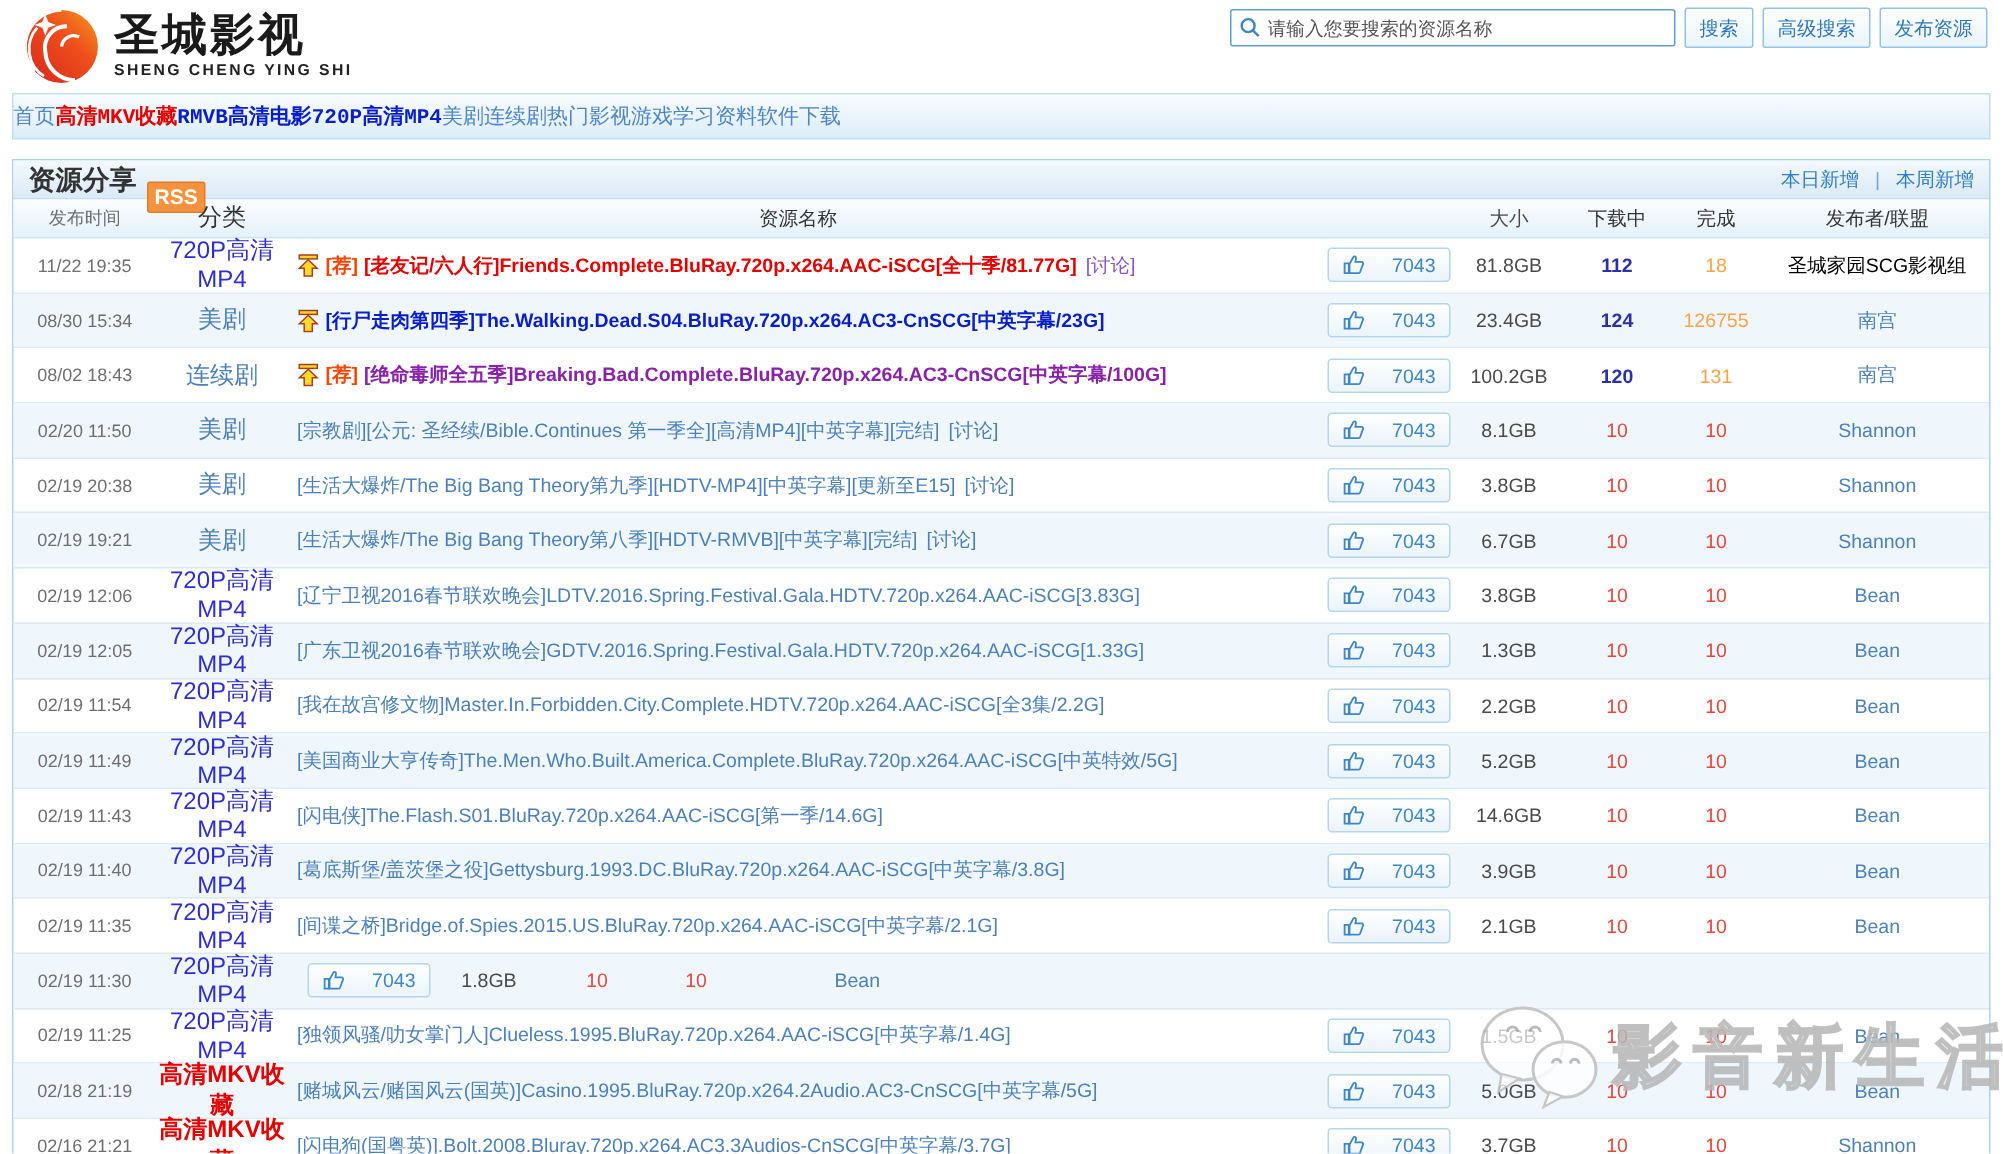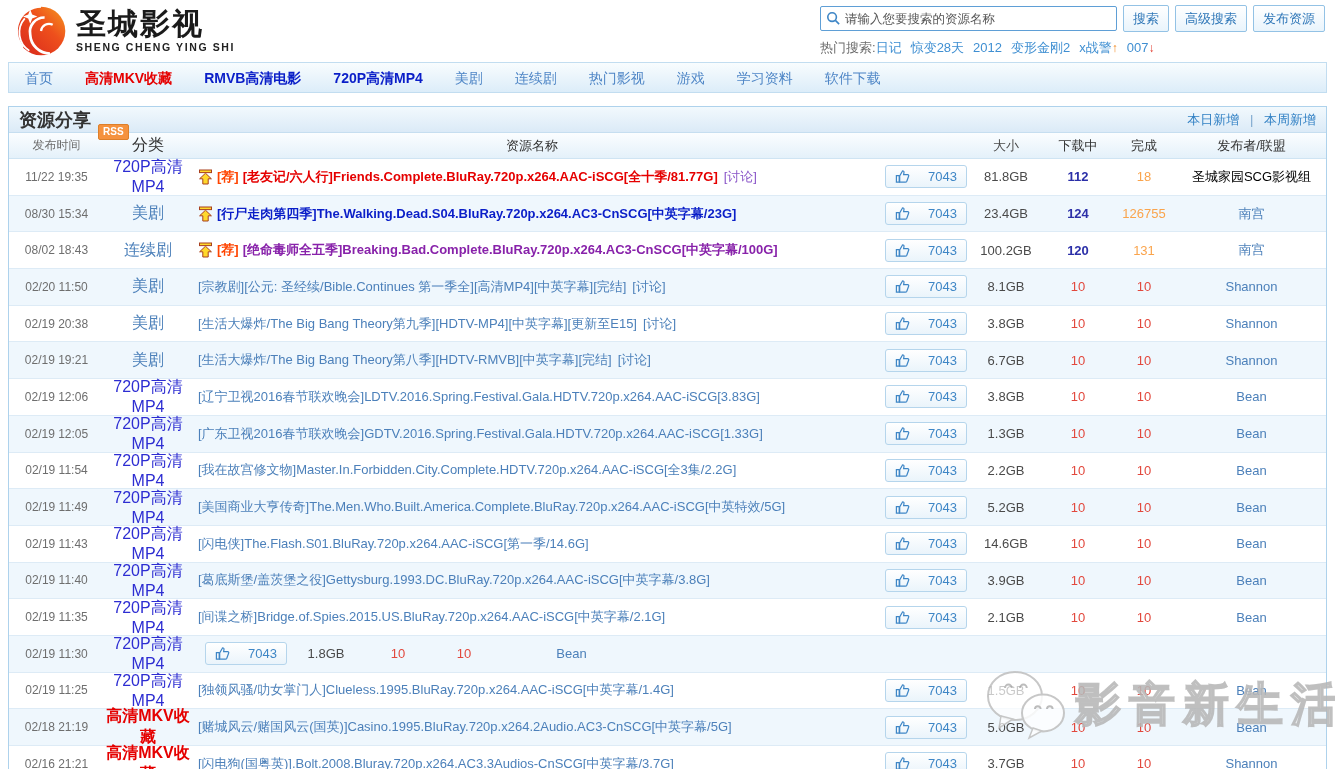--- a/index.html
+++ b/index.html
@@ -37,35 +37,35 @@
   .hot-label{color:#6b6b6b;}
   .hot-link{color:#3f8fd2;margin-right:9px;}
   .arrow-up{color:#f08519;font-size:12px;}
   .arrow-down{color:#e23c2e;font-size:12px;}
 
   
   .navbar{
     margin:0 8px;height:29px;line-height:29px;border:1px solid #c2ddf0;
     background:linear-gradient(#f8fcfe,#dcedf9);white-space:nowrap;
   }
-  .nav-item{display:inline-block;padding:0 16px;font-size:14px;}
+  .nav-item{display:inline-block;padding:0 0;font-size:14px;font-family:Liberation Mono, monospace;}
   .nav-normal{color:#4f86c6;}
   .nav-red{color:#e50000;font-weight:bold;}
   .nav-navy{color:#0a1ec8;font-weight:bold;}
 
   
   .panel{margin:13px 8px 0;border:1px solid #aed2ec;background:#fff;}
   .panel-header{
     height:25px;display:flex;align-items:center;padding:0 10px;
     background:linear-gradient(#f2f9fd,#dbeaf7);border-bottom:1px solid #c6def0;
   }
   .panel-title{font-size:18px;font-weight:bold;color:#333;}
   .rss-badge{
     margin-left:7px;background:#f5923e;border:1px solid #dd7f2a;color:#fff;
-    font-size:10px;font-weight:bold;padding:1px 4px;border-radius:2px;line-height:1.2;margin-top:24px;
+    font-size:14px;font-weight:bold;padding:1px 4px;border-radius:2px;line-height:1.2;margin-top:24px;
   }
   .panel-links{margin-left:auto;font-size:13px;}
   .panel-link{color:#3180c4;}
   .panel-sep{color:#7aa6cd;margin:0 7px;}
 
   
   .thead{
     height:25px;display:flex;align-items:center;
     background:linear-gradient(#fbfdff,#e4f1fa);border-bottom:1px solid #cfe4f3;
     font-size:13px;color:#333;
@@ -153,23 +153,20 @@
         <svg class="search-glass" viewBox="0 0 16 16">
           <circle cx="6.5" cy="6.5" r="4.6" fill="none" stroke="#3e86c6" stroke-width="1.7"></circle>
           <line x1="10" y1="10" x2="14" y2="14" stroke="#3e86c6" stroke-width="1.7"></line>
         </svg>
         <input class="search-input" type="text" placeholder="请输入您要搜索的资源名称" style="">
       </span>
       <button class="hbtn">搜索</button>
       <button class="hbtn">高级搜索</button>
       <button class="hbtn">发布资源</button>
     </div>
-    <div class="hot-row">
-      <span class="hot-label">热门搜索:</span><span id="hot-links"><a class="hot-link"><span>日记</span></a><a class="hot-link"><span>惊变28天</span></a><a class="hot-link"><span>2012</span></a><a class="hot-link"><span>变形金刚2</span></a><a class="hot-link"><span>x战警</span><span class="arrow-up">↑</span></a><a class="hot-link"><span>007</span><span class="arrow-down">↓</span></a></span>
-    </div>
   </div>
 </div>
 
 <div class="navbar" id="nav-bar"><a class="nav-item nav-normal">首页</a><a class="nav-item nav-red">高清MKV收藏</a><a class="nav-item nav-navy">RMVB高清电影</a><a class="nav-item nav-navy">720P高清MP4</a><a class="nav-item nav-normal">美剧</a><a class="nav-item nav-normal">连续剧</a><a class="nav-item nav-normal">热门影视</a><a class="nav-item nav-normal">游戏</a><a class="nav-item nav-normal">学习资料</a><a class="nav-item nav-normal">软件下载</a></div>
 
 <div class="panel">
   <div class="panel-header">
     <span class="panel-title">资源分享</span>
     <a class="rss-badge">RSS</a>
     <span class="panel-links">

